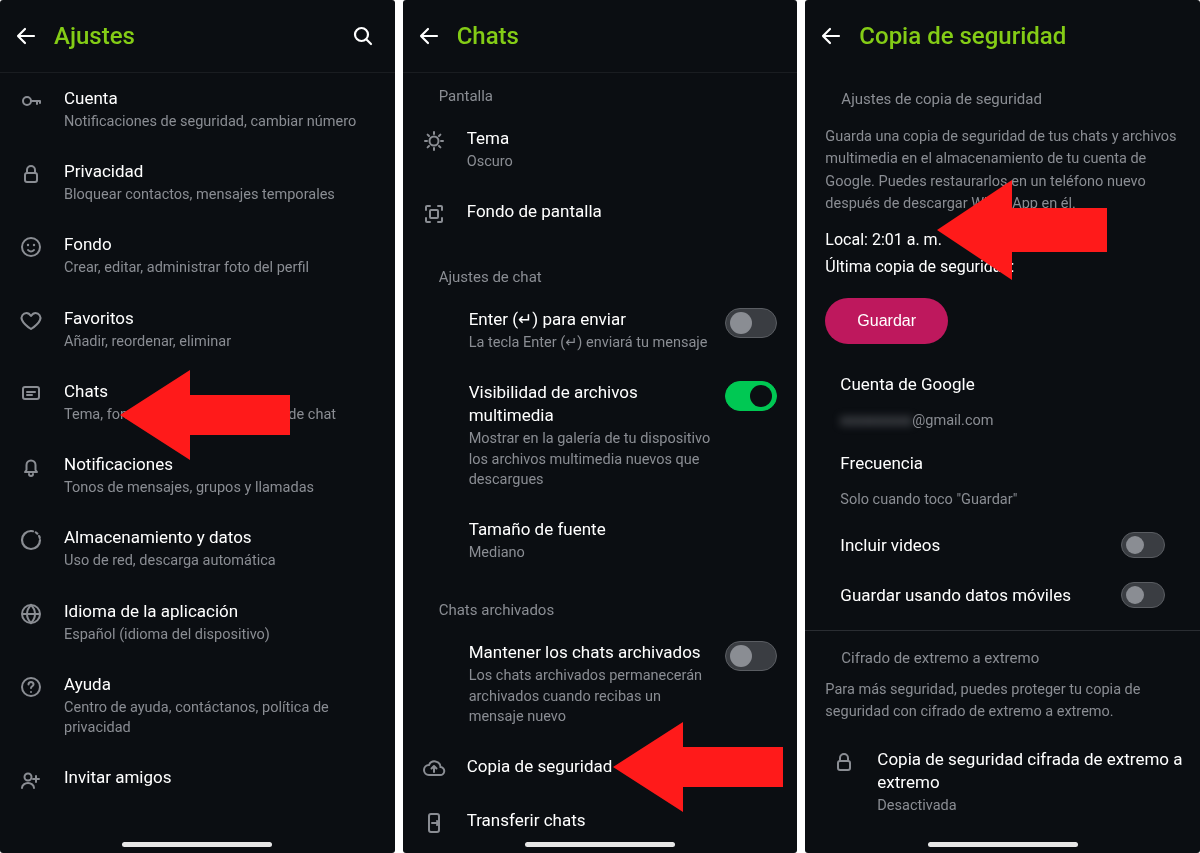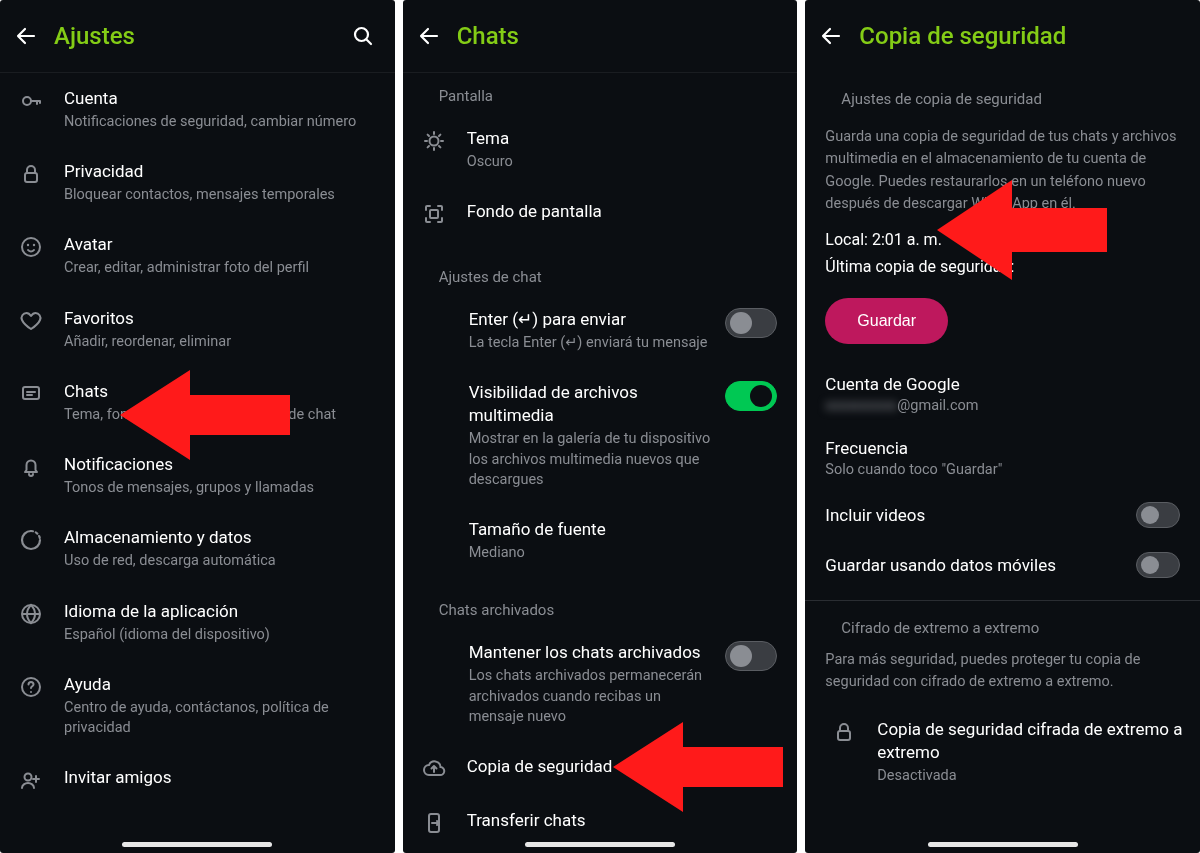--- a/index.html
+++ b/index.html
@@ -160,36 +160,36 @@
       color: #fff;
       border: none;
       border-radius: 24px;
       padding: 14px 32px;
       font-size: 16px;
       font-weight: 400;
       margin: 18px 20px;
       cursor: pointer;
     }
     .simple-row {
-      padding: 12px 20px;
+      padding: 12px 35px;
       display: flex;
       align-items: center;
       justify-content: flex-start;
     }
     .simple-row .left {
       flex: 1;
     }
     .simple-title {
       color: #fff;
       font-size: 17px;
     }
     .simple-sub {
       color: #8a8d93;
       font-size: 14.5px;
-      margin-top: 3px;
+      margin-top: 18px;
     }
     .divider-thick {
       border: none;
       border-top: 1px solid #2a2d32;
       margin: 10px 0 4px 0;
     }
     .arrow {
       position: absolute;
       z-index: 10;
       pointer-events: none;
@@ -267,21 +267,21 @@
   <div class="list-item">
     <span class="icon-slot">
       <svg width="24" height="24" viewBox="0 0 24 24" fill="#8a8d93">
           <circle cx="12" cy="12" r="9" fill="none" stroke="#8a8d93" stroke-width="2"></circle>
           <circle cx="9" cy="10" r="1.2"></circle>
           <circle cx="15" cy="10" r="1.2"></circle>
           <path d="M9 15c1 1 2 1.5 3 1.5s2-.5 3-1.5" stroke="#8a8d93" stroke-width="1.8" fill="none" stroke-linecap="round"></path>
         </svg>
     </span>
     <div class="item-body">
-      <div class="item-title">Avatar</div>
+      <div class="item-title">Fondo</div>
       <div class="item-sub">Crear, editar, administrar foto del perfil</div>
     </div>
   </div>
 
   <div class="list-item">
     <span class="icon-slot">
       <svg width="24" height="24" viewBox="0 0 24 24" fill="none">
           <path d="M12 20s-7-4.5-9-9c-1.5-3.5 1-7 4.5-7 2 0 3.5 1.5 4.5 3 1-1.5 2.5-3 4.5-3 3.5 0 6 3.5 4.5 7-2 4.5-9 9-9 9z" stroke="#8a8d93" stroke-width="2" stroke-linejoin="round"></path>
         </svg>
     </span>

